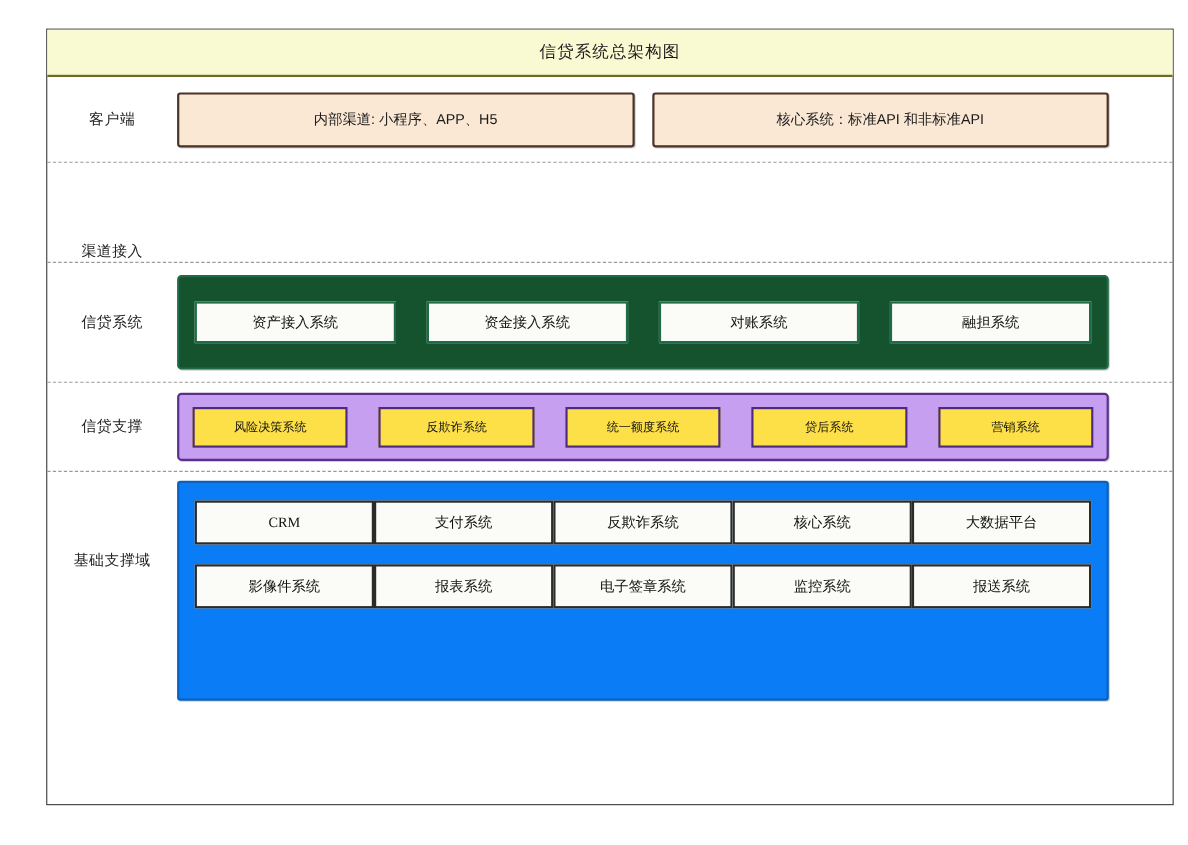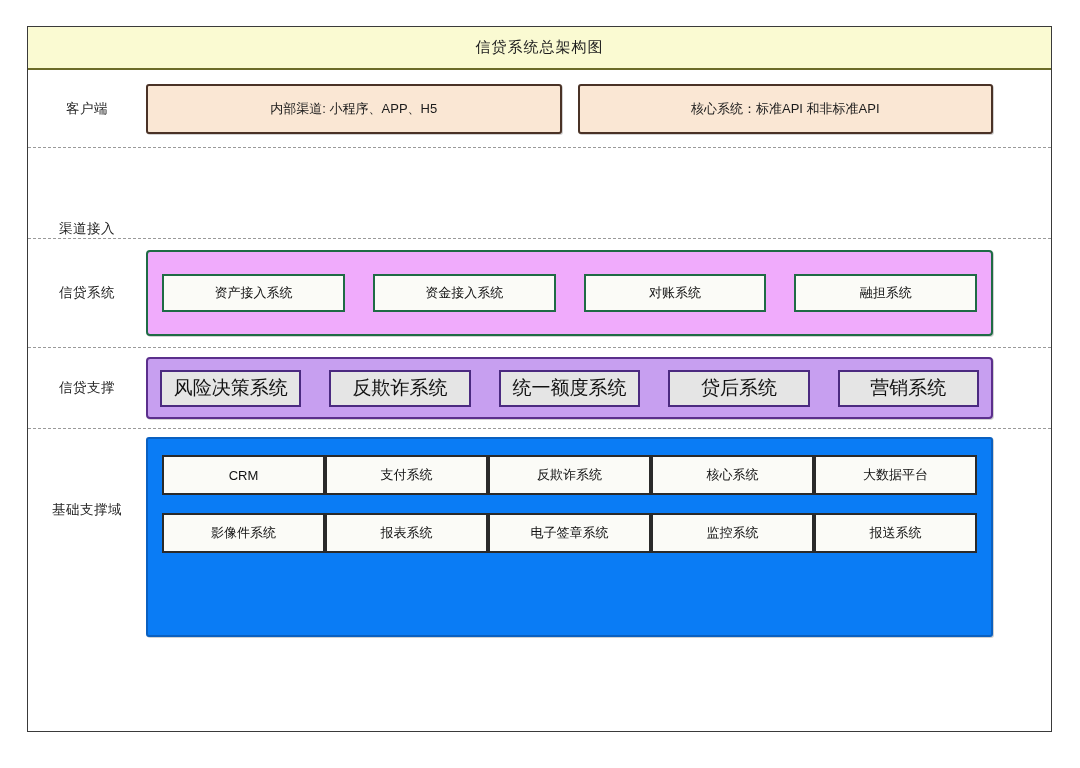--- a/index.html
+++ b/index.html
@@ -4,21 +4,21 @@
 <style>
   * { box-sizing: border-box; margin: 0; padding: 0; }
   html, body {
     width: 1080px; height: 768px;
     background: #ffffff;
     font-family: "Liberation Sans", "DejaVu Sans", sans-serif;
     overflow: hidden;
   }
   #diagram-frame {
     position: absolute;
-    left: 27px; top: 26px;
+    left: 42px; top: 26px;
     width: 1025px; height: 706px;
     border: 1.5px solid #3a3a3a;
     background: #ffffff;
   }
   
   #title-band {
     height: 43px;
     background: #fafad2;
     border-bottom: 2px solid #6b6b28;
     display: flex; align-items: center; justify-content: center;
@@ -81,21 +81,21 @@
   #row-credit { height: 109px; }
   .band {
     flex: 1 1 auto;
     border-radius: 4px;
     display: flex;
     align-items: center;
     box-shadow: 1px 1px 0 rgba(0,0,0,.18);
   }
   #green-band {
     height: 86px;
-    background: #f0abfc;
+    background: #14532d;
     border: 2px solid #1f6b45;
     padding: 0 14px;
     gap: 28px;
   }
   .green-box {
     flex: 1 1 0;
     height: 38px;
     background: #fbfbf7;
     border: 2px solid #1f6b45;
     display: flex; align-items: center; justify-content: center;
@@ -108,42 +108,43 @@
     height: 62px;
     background: #c79ff0;
     border: 2px solid #5b2f8c;
     border-radius: 4px;
     padding: 0 12px;
     gap: 28px;
   }
   .purple-box {
     flex: 1 1 0;
     height: 37px;
-    background: #e5e5e5;
+    background: #fde047;
     border: 2px solid #4b2a80;
     display: flex; align-items: center; justify-content: center;
-    font-size: 19px; color: #111;
+    font-size: 11px; color: #111;
   }
 
   
   #row-foundation { height: 298px; align-items: flex-start; }
   #row-foundation .row-label { margin-top: 72px; }
   #row-foundation .row-body { padding-top: 8px; align-items: flex-start; }
   #blue-band {
     height: 200px;
     background: #0a7cf5;
     border: 2px solid #0a60c0;
     border-radius: 3px;
     padding: 16px 14px;
     flex-direction: column;
     gap: 18px;
     align-items: stretch;
   }
   .blue-grid {
     display: flex;
+    font-family: Liberation Serif, serif;
   }
   .blue-box {
     flex: 1 1 0;
     height: 40px;
     background: #fbfbf7;
     border: 2px solid #2a2a2a;
     display: flex; align-items: center; justify-content: center;
     font-size: 13px; color: #111;
   }
 </style>

